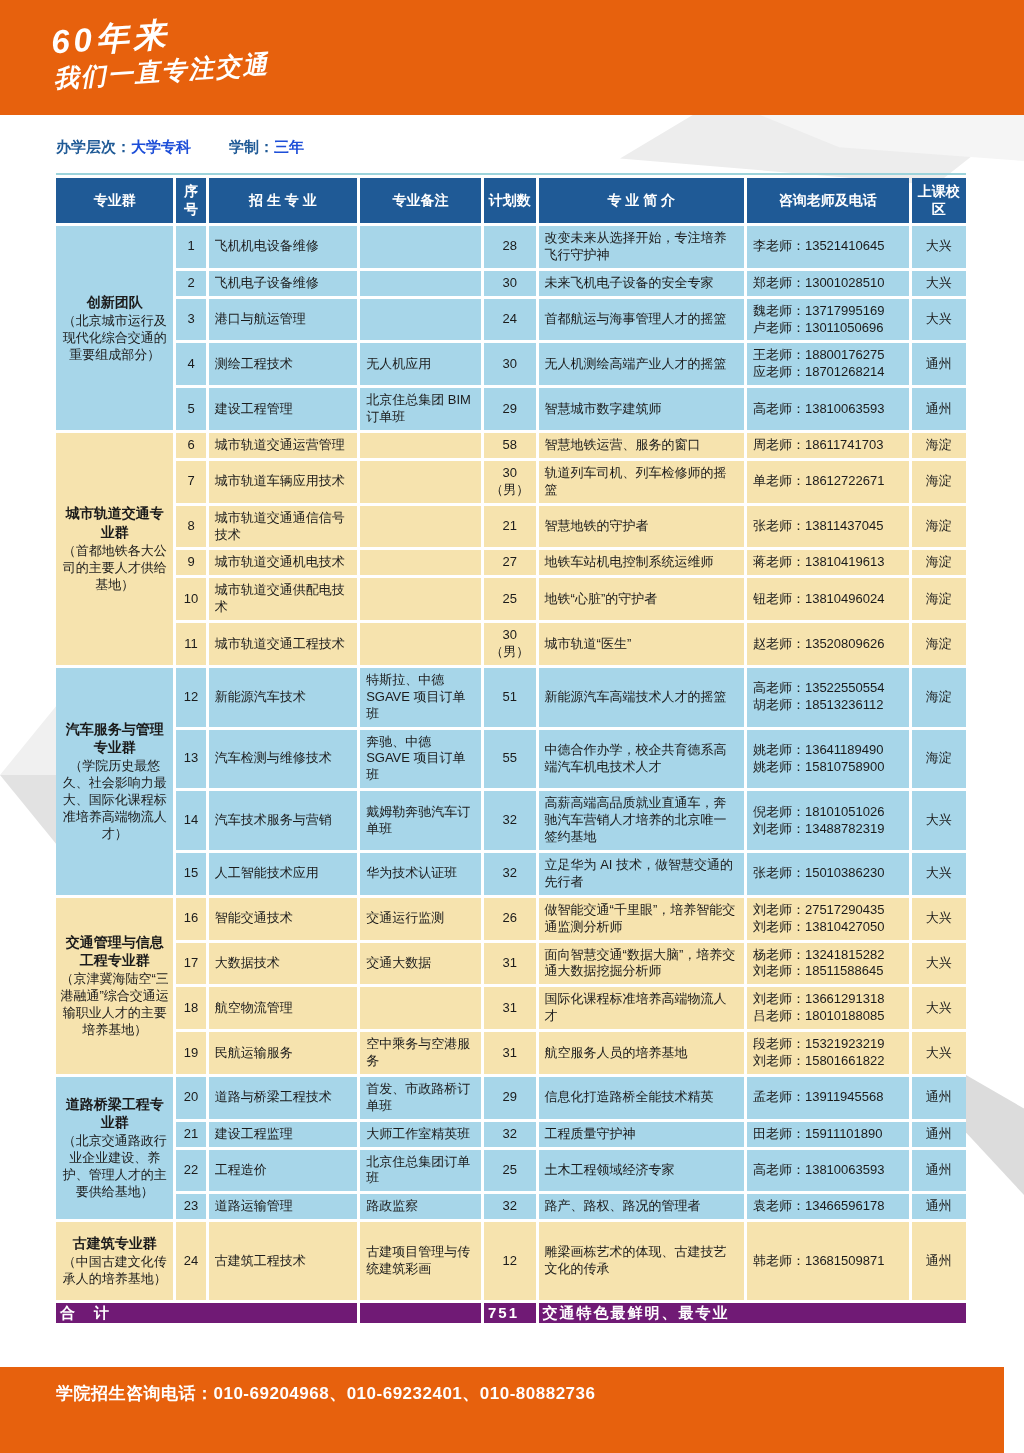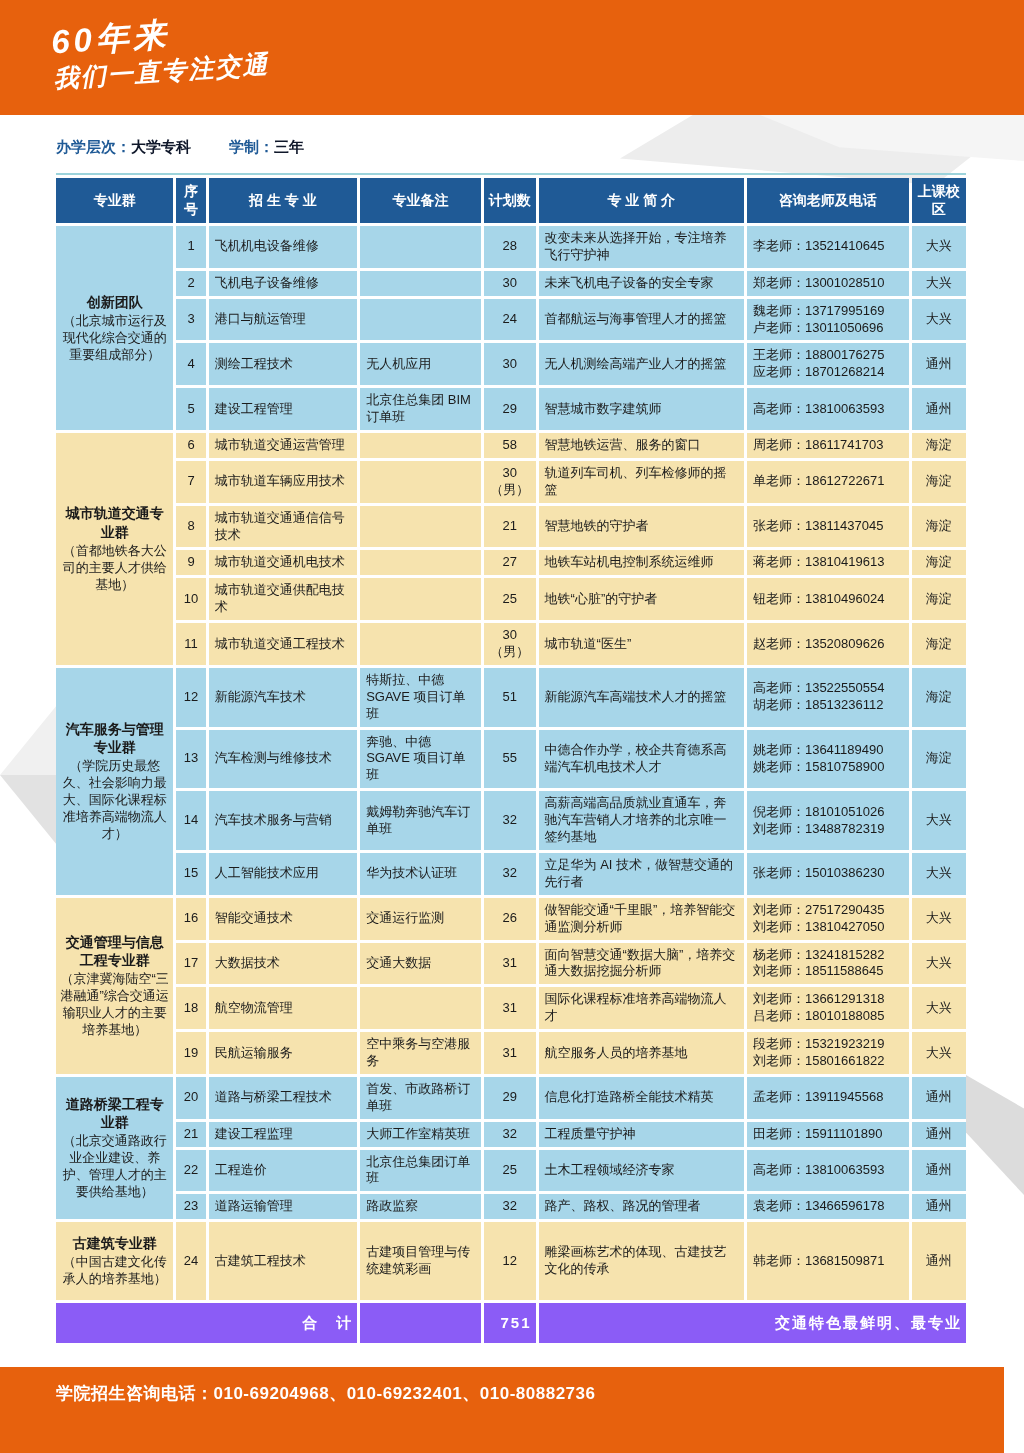--- a/index.html
+++ b/index.html
@@ -26,38 +26,38 @@
   .deco-left-b { left:0; top:775px; width:57px; height:70px;
     background:#E2E2E2; clip-path:polygon(100% 0, 0 0, 100% 100%); }
   .deco-right { left:966px; top:1075px; width:58px; height:120px;
     background:#DCDCDC; clip-path:polygon(0 0, 100% 28%, 100% 100%, 0 48%); }
   
   .title-row { position:absolute; left:56px; top:138px; width:910px; z-index:2;
     display:flex; justify-content:space-between; align-items:flex-end; }
   .page-title { color:#E8650F; font-size:25px; font-weight:bold; letter-spacing:0.5px; }
   .meta { font-size:15px; font-weight:bold; white-space:nowrap; padding-bottom:3px; }
   .meta .lbl { color:#1F5A96; }
-  .meta .val { color:#0f172a; }
+  .meta .val { color:#1d4ed8; }
   .meta .gap { display:inline-block; width:38px; }
   
   .table-wrap { position:absolute; left:53px; top:173px; width:916px; z-index:2; }
   .table-accent { height:2px; background:#9CD3DB; margin:0 3px; }
   table { width:100%; border-collapse:separate; border-spacing:3px; table-layout:fixed; }
   th { background:#1F5A96; color:#fff; font-size:14px; font-weight:bold;
     text-align:center; padding:5px 1px; line-height:1.25; }
   td { font-size:13px; line-height:1.3; padding:4px 6px; vertical-align:middle; word-break:break-word; }
   td.c { text-align:center; padding-left:2px; padding-right:2px; }
   td.bg-b { background:#A7D6E9; }
   td.bg-y { background:#F6E3AE; }
   td.group-cell { text-align:center; padding:12px 3px; }
   .group-name { font-weight:bold; font-size:14px; margin-bottom:2px; }
   .group-note { font-size:13px; }
   .contact-line { white-space:nowrap; }
-  tr.total-row td { background:#8b5cf6; color:#fff; font-weight:bold; font-size:15px;
-    text-align:right; padding:10px 4px; letter-spacing:2px; }
+  tr.total-row td { background:#701a75; color:#fff; font-weight:bold; font-size:15px;
+    text-align:left; padding:0 4px; letter-spacing:2px; }
   
   .footer { position:absolute; left:0; top:1367px; width:1004px; height:86px; background:#E7610D; z-index:3; }
   .footer-text { position:absolute; left:56px; top:15px; color:#fff; font-size:17px; font-weight:bold; letter-spacing:0.5px; }
 </style>
 </head>
 <body>
 
 <div class="page">
 
   <div class="deco deco-top"></div>

